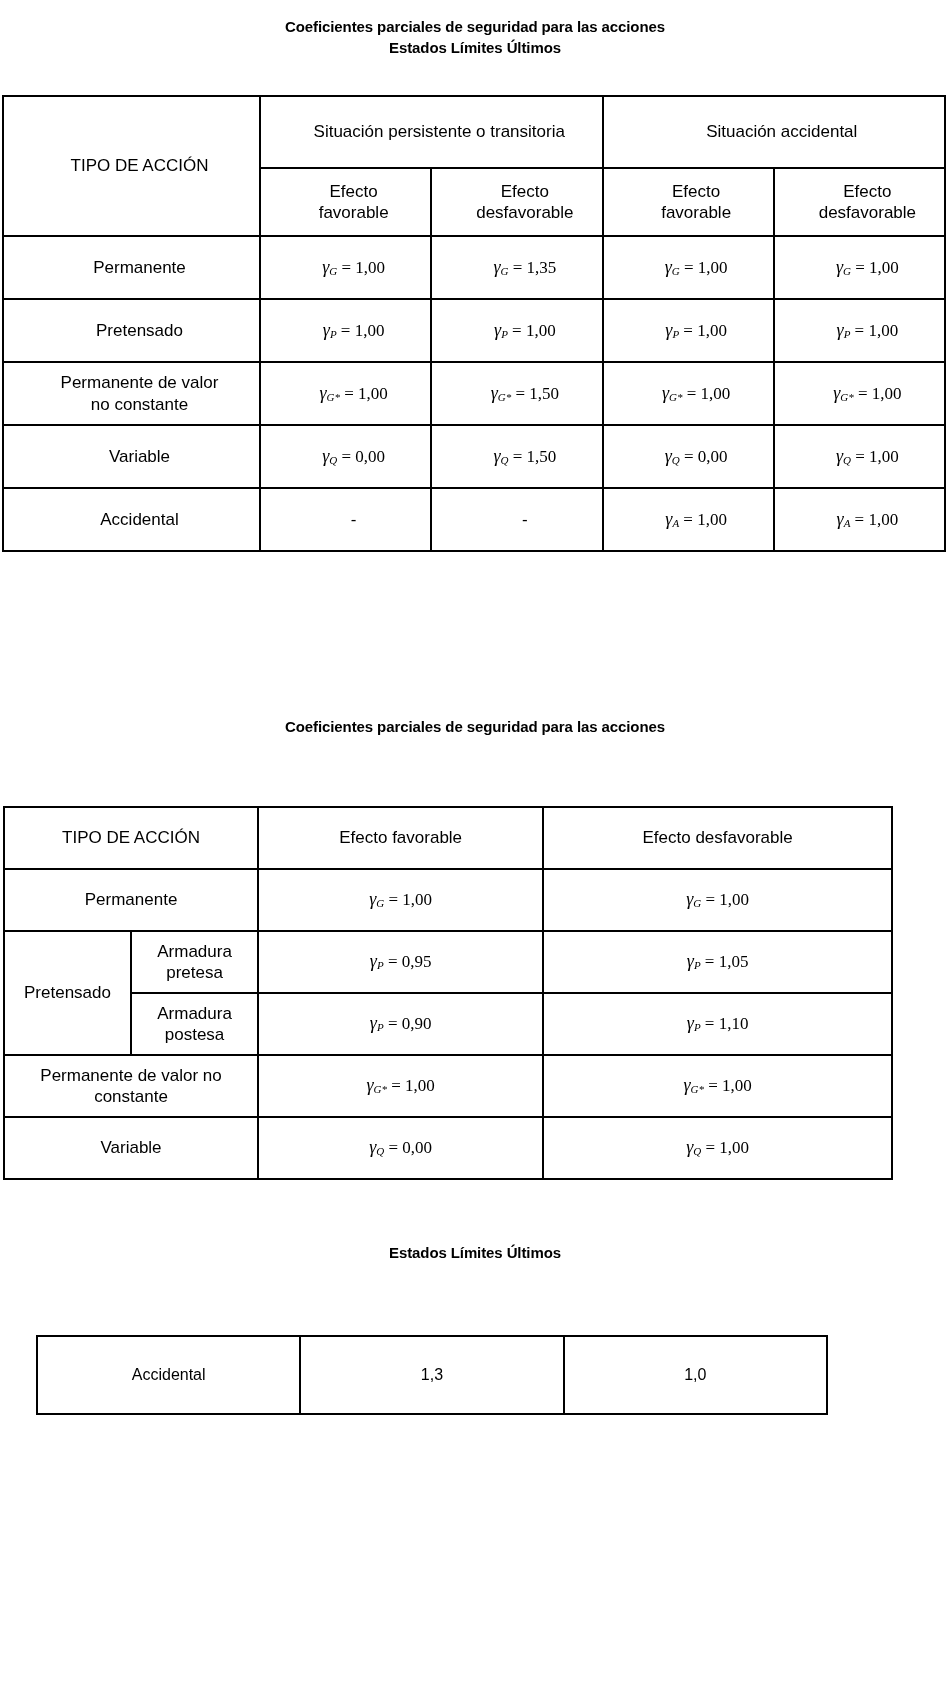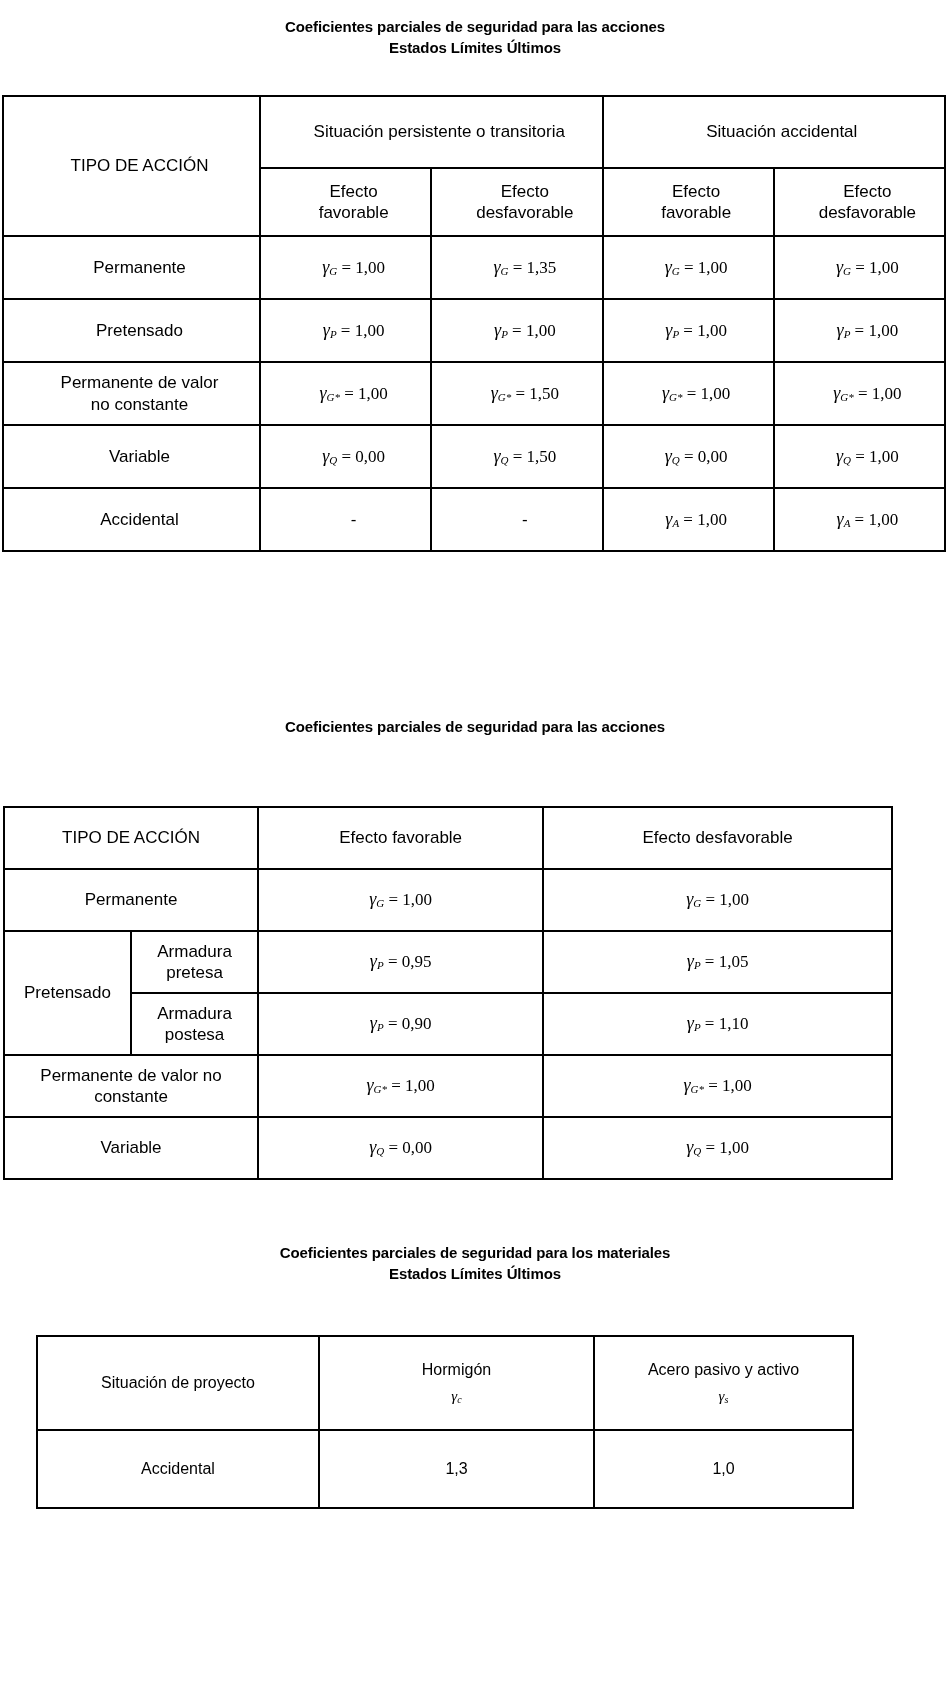--- a/index.html
+++ b/index.html
@@ -250,38 +250,26 @@
         <tr>
           <td colspan="2">Variable</td>
           <td><span class="g"><span>γ</span><sub>Q</sub></span><span class="eq"> = <span>0,00</span></span></td>
           <td><span class="g"><span>γ</span><sub>Q</sub></span><span class="eq"> = <span>1,00</span></span></td>
         </tr>
       </tbody>
     </table>
   </div>
 
   <div class="title-block" id="title3">
-    <span class="title-line">Coeficientes parciales de seguridad para los materiales</span>
     <span class="title-line">Estados Límites Últimos</span>
   </div>
 
   <div id="t3-wrap">
     <table class="doc-table" id="table3">
       <tbody>
-        <tr class="t3head">
-          <td class="e0">Situación de proyecto</td>
-          <td class="e1">
-            <span>Hormigón</span>
-            <span class="sym-line"><span>γ</span><sub>c</sub></span>
-          </td>
-          <td class="e2">
-            <span>Acero pasivo y activo</span>
-            <span class="sym-line"><span>γ</span><sub>s</sub></span>
-          </td>
-        </tr>
         <tr>
           <td>Accidental</td>
           <td>1,3</td>
           <td>1,0</td>
         </tr>
       </tbody>
     </table>
   </div>
 
 </div>

